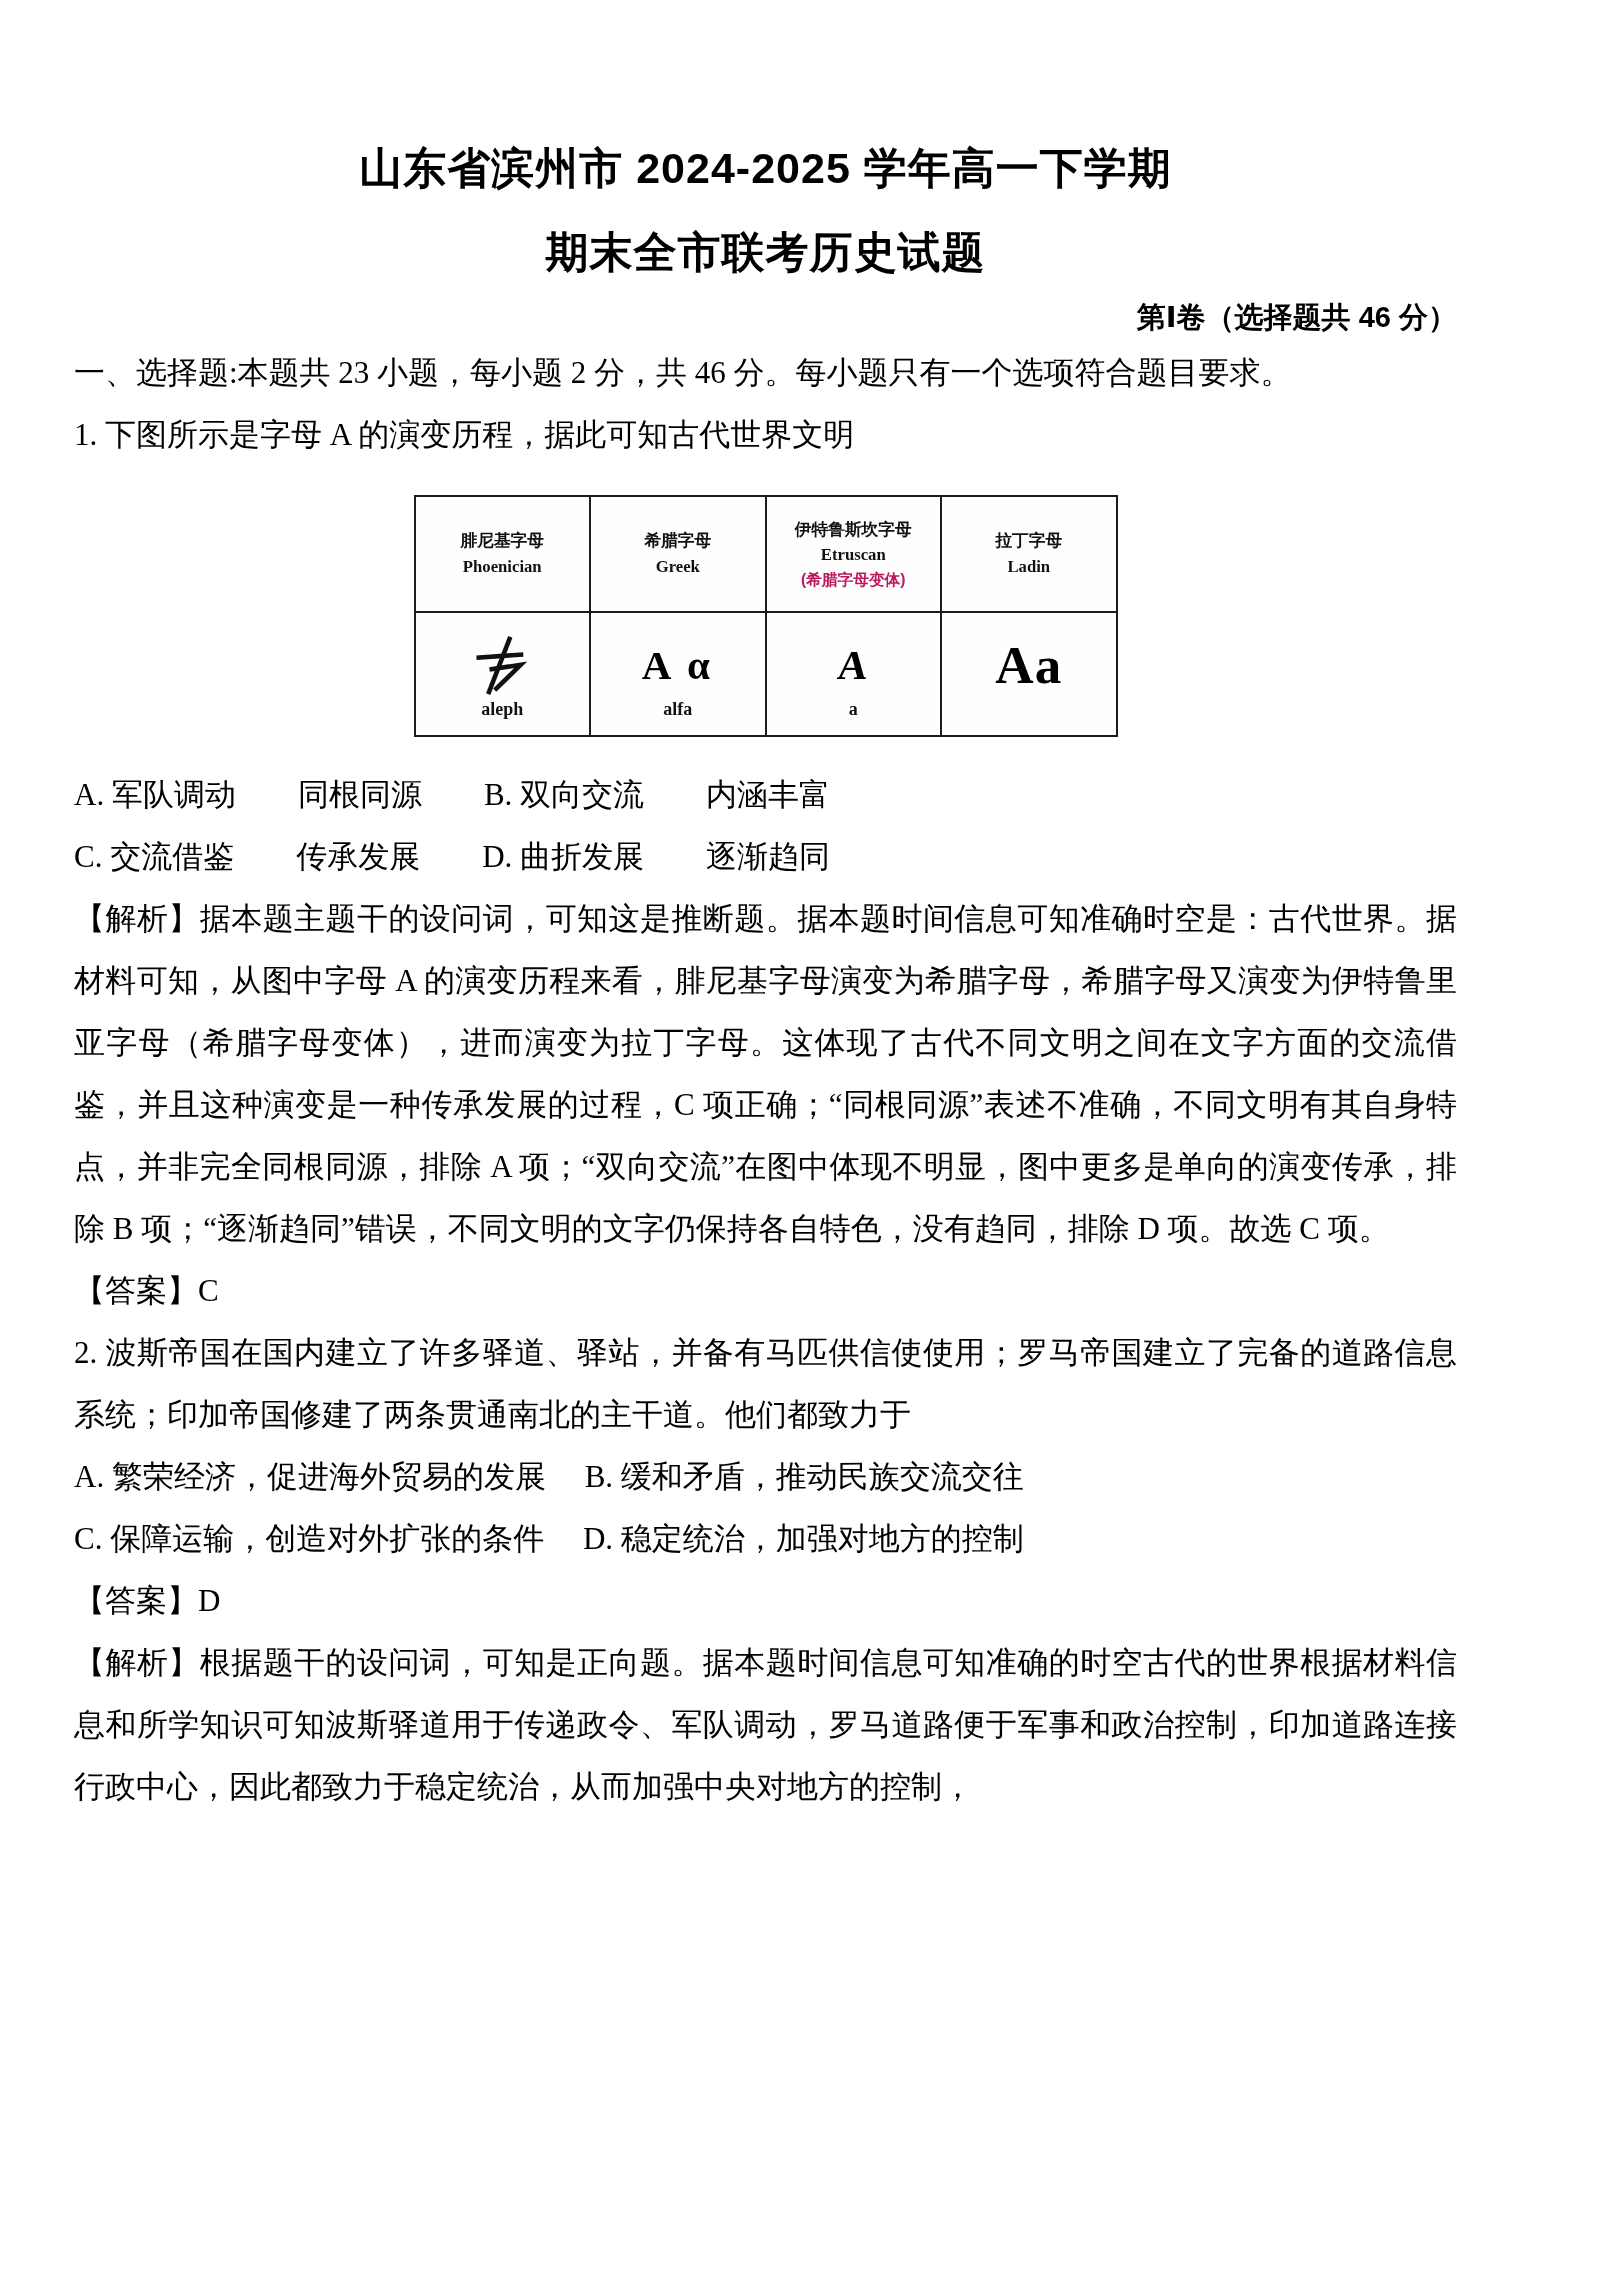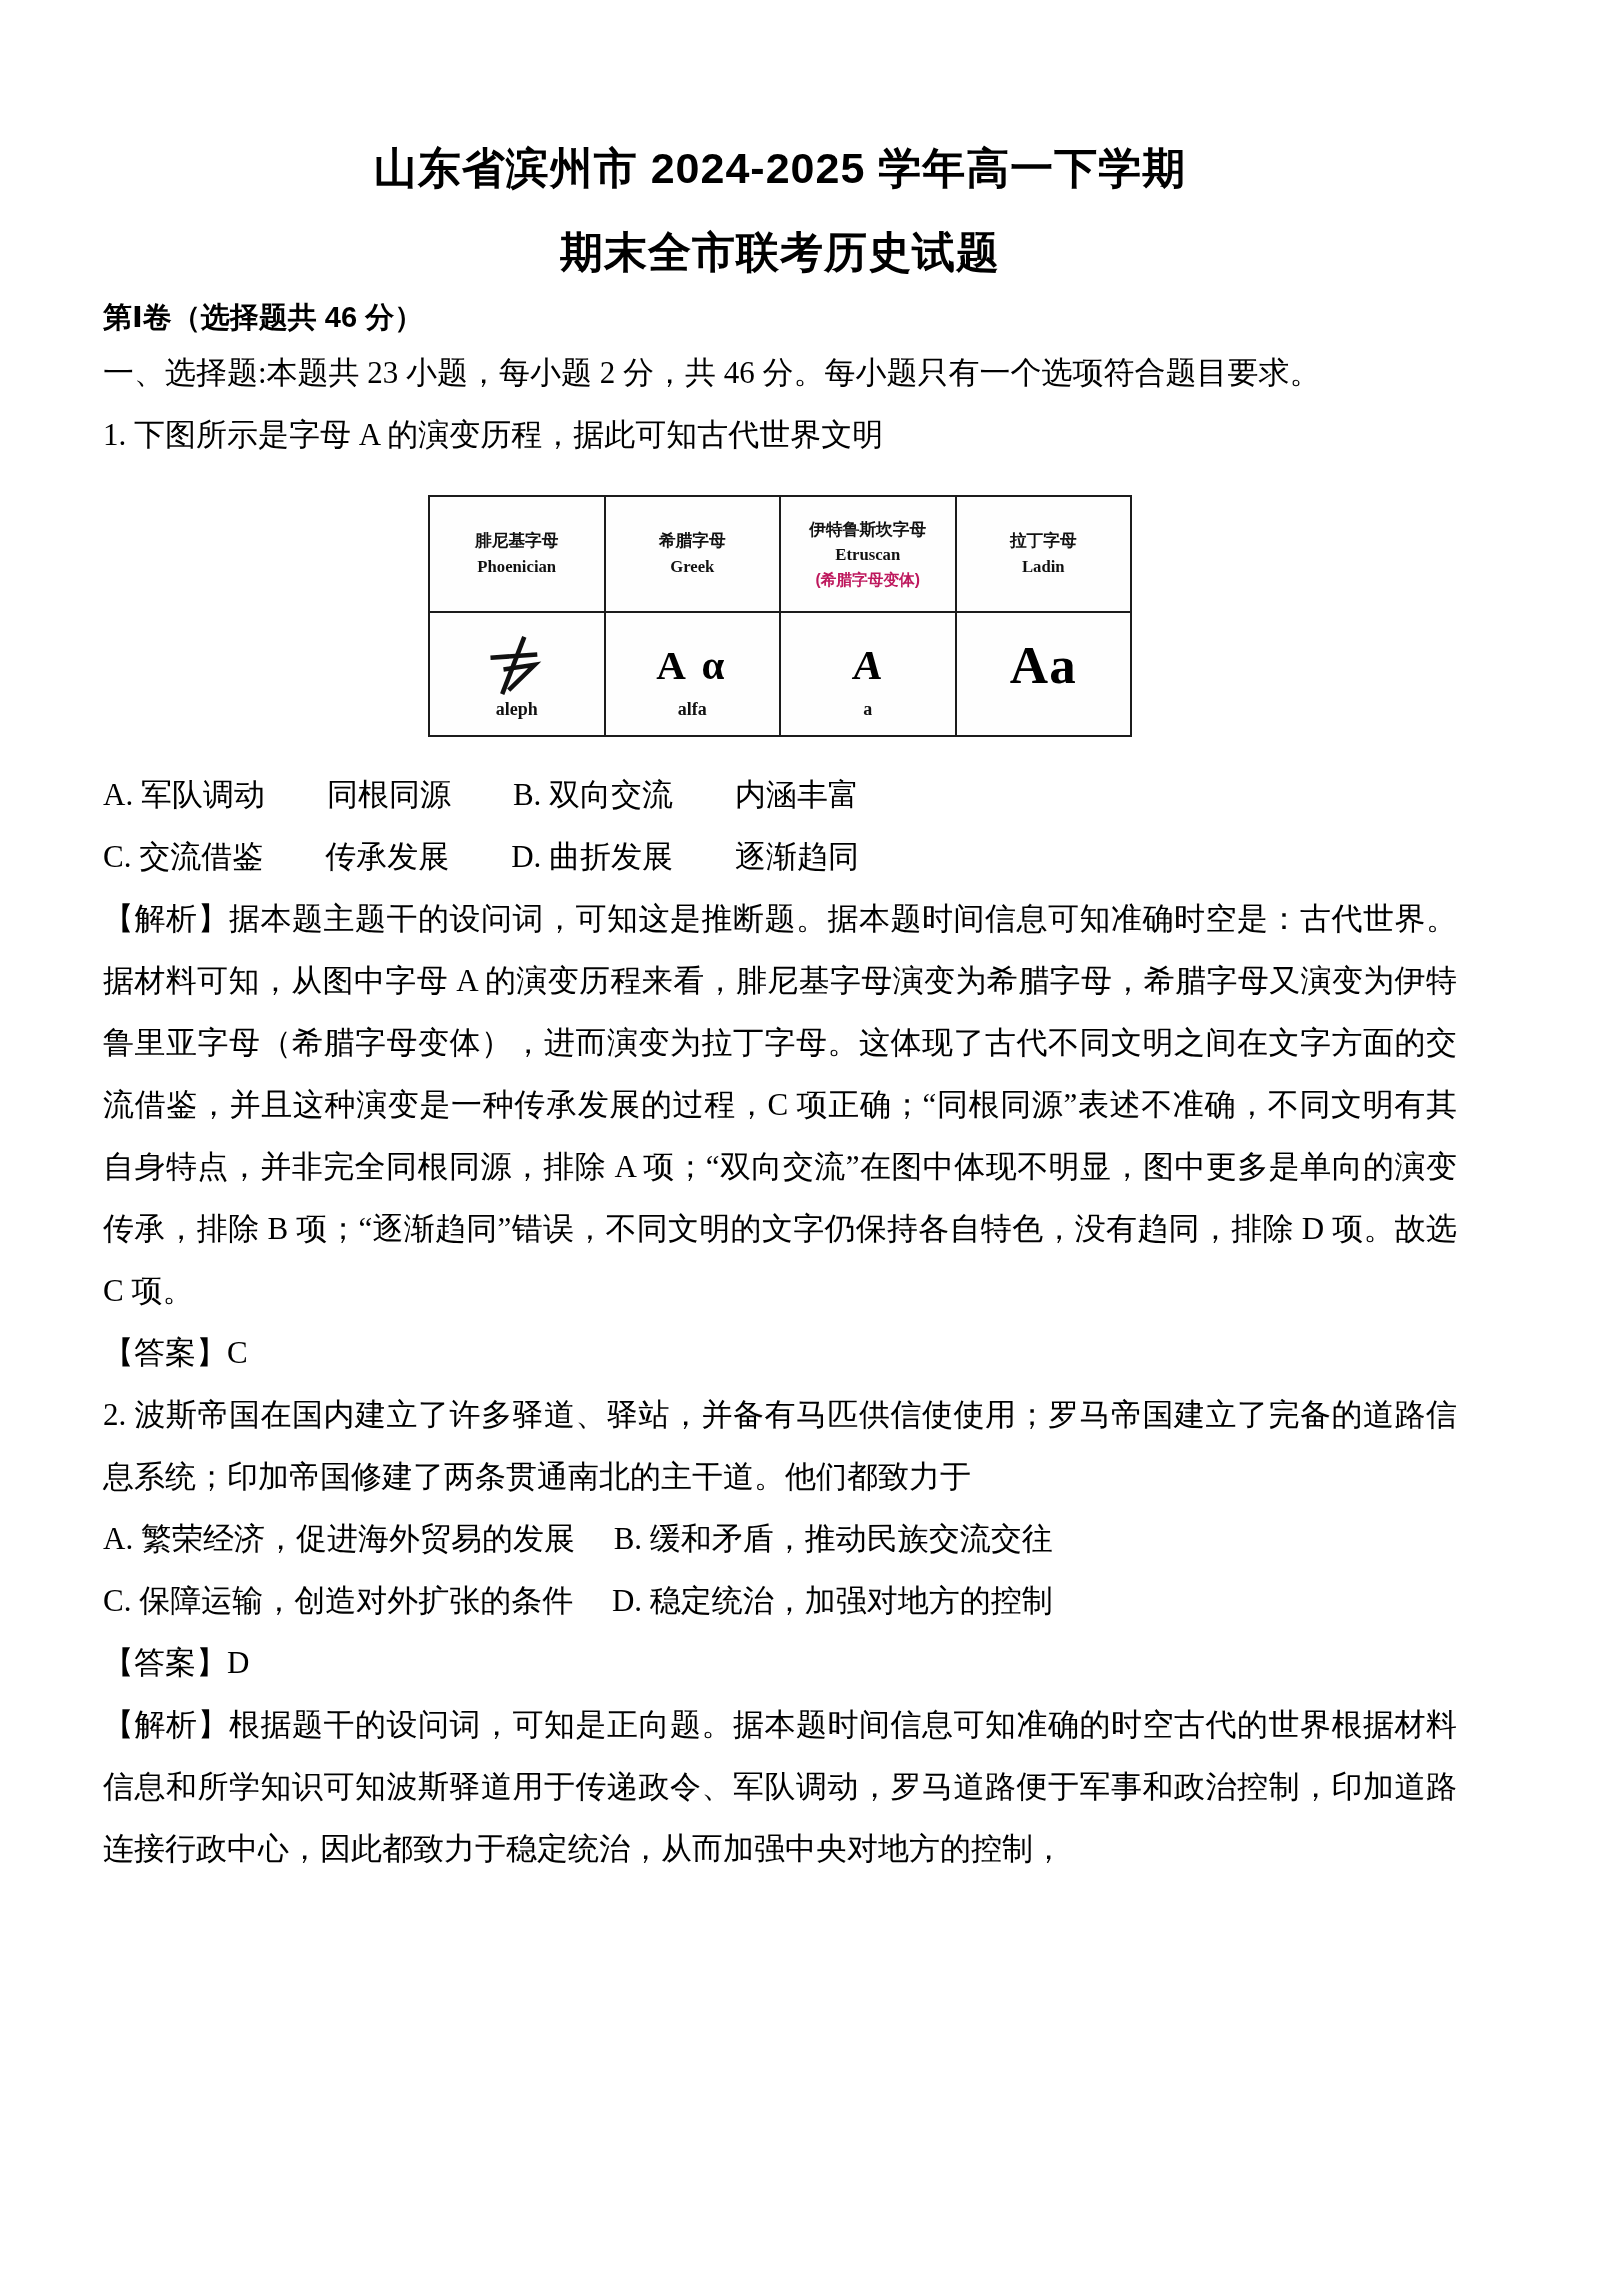--- a/index.html
+++ b/index.html
@@ -10,21 +10,21 @@
   }
   .page {
     position: relative;
     width: 1621px;
     height: 2293px;
     margin: 0 auto;
     background: #ffffff;
     overflow: hidden;
   }
   .content {
-    padding: 147px 164px 0 103px;
+    padding: 147px 164px 0 74px;
   }
   .title1 {
     font-family: "Liberation Sans", "DejaVu Sans", sans-serif;
     font-weight: 900;
     font-size: 43px;
     line-height: 1;
     text-align: center;
     letter-spacing: 1px;
   }
   .title2 {
@@ -34,21 +34,21 @@
     line-height: 1;
     text-align: center;
     margin-top: 41px;
     letter-spacing: 1px;
   }
   .section-heading {
     font-family: "Liberation Sans", "DejaVu Sans", sans-serif;
     font-weight: 700;
     font-size: 29px;
     line-height: 1;
-    text-align: left;
+    text-align: right;
     margin-top: 29px;
   }
   .bodyline {
     font-size: 31px;
     line-height: 62px;
     text-align: justify;
   }
   .intro { margin-top: 9.8px; }
 
   

